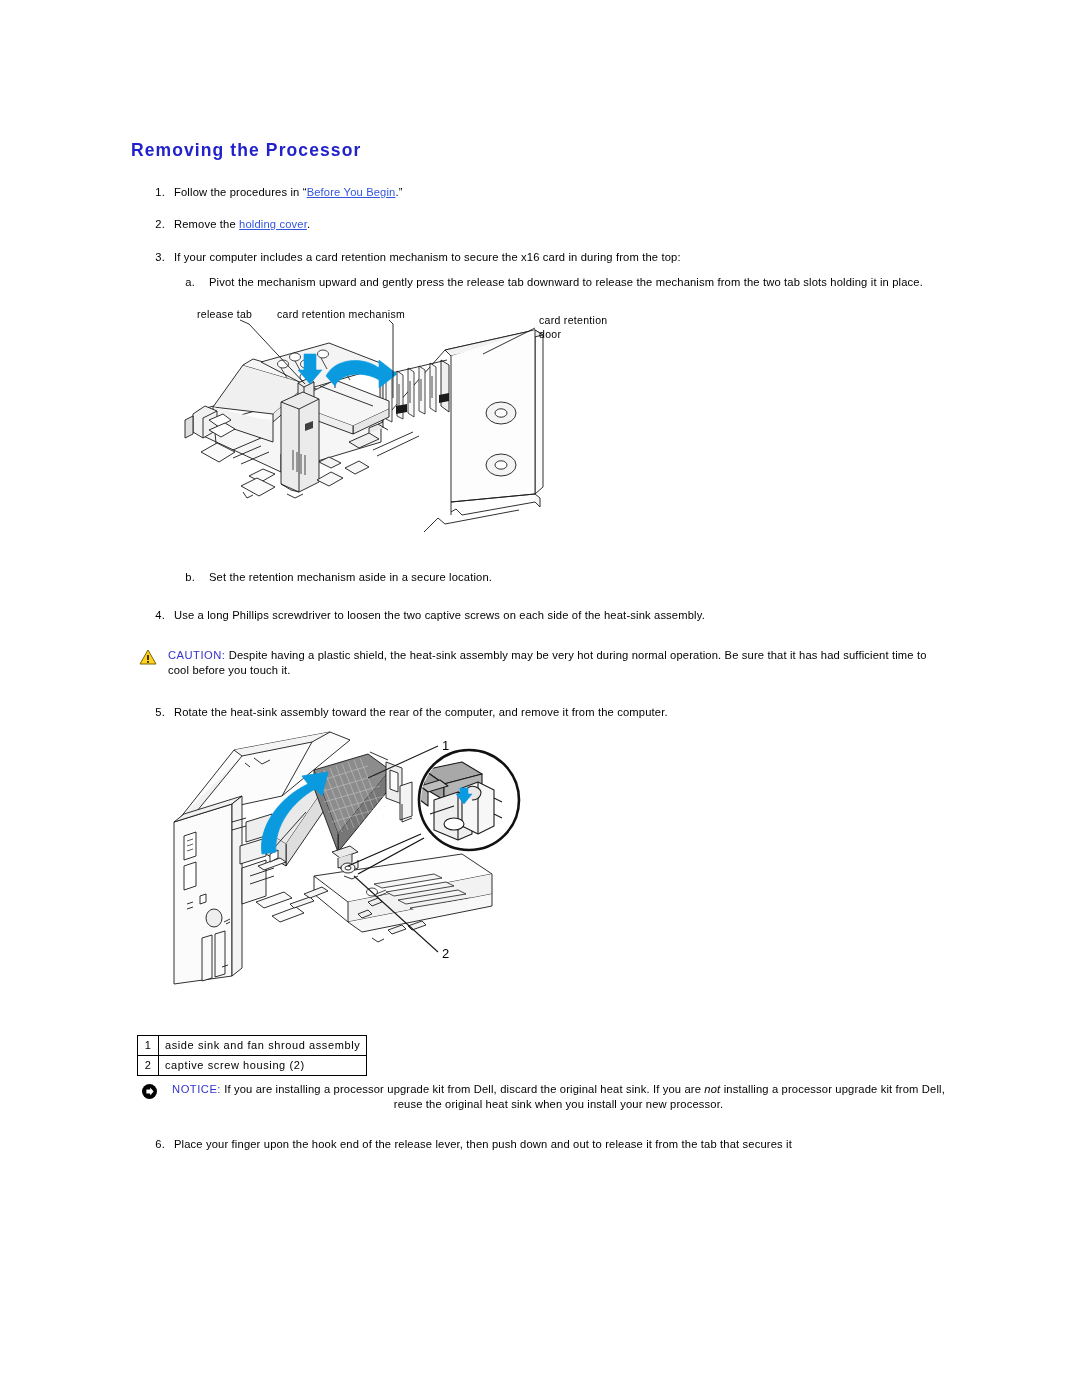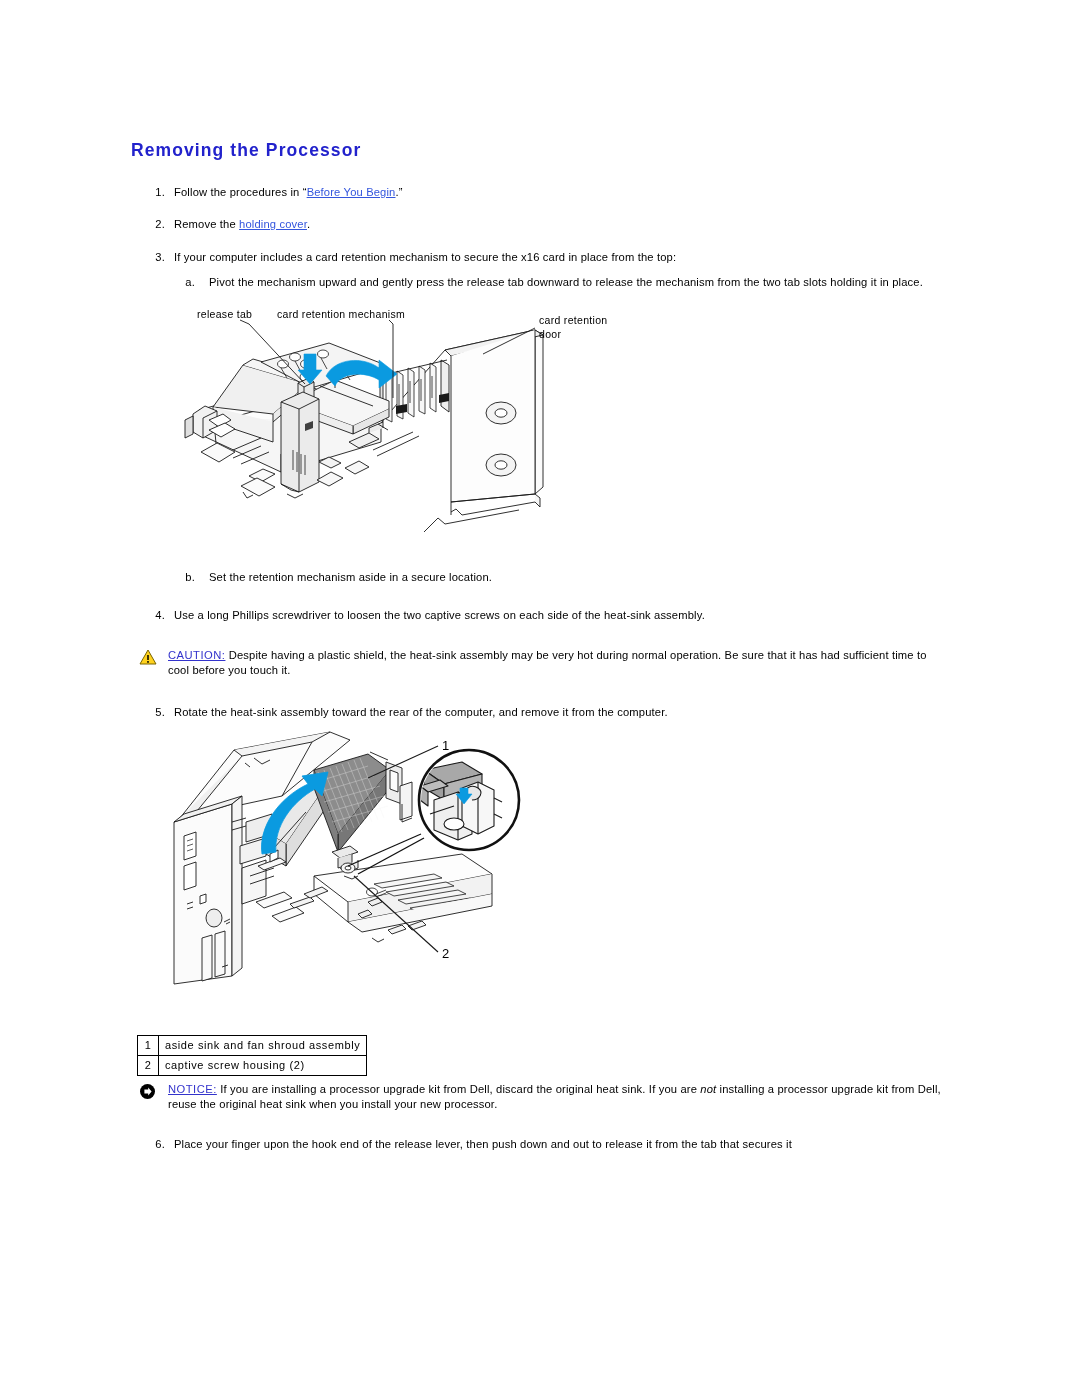--- a/index.html
+++ b/index.html
@@ -70,21 +70,20 @@
     line-height: 15px;
     letter-spacing: 0.15px;
   }
   .alert .alert-body {
     display: block;
     margin-left: 31px;
   }
   .alert .alert-kw {
     color: #3333cc;
     letter-spacing: 0.5px;
-    text-decoration: underline;
   }
   .alert .icon-slot {
     position: absolute;
     left: 2px;
     top: 1px;
     width: 20px;
     height: 18px;
   }
   .alert em { font-style: italic; }
 
@@ -138,21 +137,21 @@
     <span class="body"><span>Follow the procedures in “</span><a class="doclink" href="#">Before You Begin</a><span>.”</span></span>
   </div>
 
   <div class="step" style="left:143px; top:217px; width:760px;">
     <span class="num">2.</span>
     <span class="body"><span>Remove the </span><a class="doclink" href="#">holding cover</a><span>.</span></span>
   </div>
 
   <div class="step" style="left:143px; top:250px; width:800px;">
     <span class="num">3.</span>
-    <span class="body">If your computer includes a card retention mechanism to secure the x16 card in place from the top:</span>
+    <span class="body">If your computer includes a card retention mechanism to secure the x16 card in during from the top:</span>
   </div>
 
   <div class="step sub" style="left:181px; top:275px; width:790px;">
     <span class="num">a.</span>
     <span class="body">Pivot the mechanism upward and gently press the release tab downward to release the mechanism from the two tab slots holding it in place.</span>
   </div>
 
   <div class="figure" style="left:183px; top:302px;">
     <svg width="460" height="255" viewBox="0 0 460 255" xmlns="http://www.w3.org/2000/svg">
       <g fill="none" stroke="#1a1a1a" stroke-width="0.9" stroke-linejoin="round">
@@ -472,21 +471,21 @@
       <td class="idx">1</td>
       <td>aside sink and fan shroud assembly</td>
     </tr>
     <tr>
       <td class="idx">2</td>
       <td>captive screw housing (2)</td>
     </tr>
   </tbody>
     </table>
 
-  <div class="alert" style="left:137px; top:1082px; width:812px;">
+  <div class="alert" style="left:137px; top:1082px; width:812px;text-align:center;">
     <span class="icon-slot">
       <svg width="17" height="17" viewBox="0 0 17 17" xmlns="http://www.w3.org/2000/svg">
         <circle cx="8.5" cy="8.5" r="7.5" fill="#000000"></circle>
         <path d="M5.4 6.6 L9.2 6.6 L9.2 4.6 L12.6 8.5 L9.2 12.4 L9.2 10.4 L5.4 10.4 Z" fill="#ffffff"></path>
       </svg>
     </span>
     <span class="alert-body"><span class="alert-kw">NOTICE:</span><span> If you are installing a processor upgrade kit from Dell, discard the original heat sink. If you are </span><em>not</em><span> installing a processor upgrade kit from Dell, reuse the original heat sink when you install your new processor.</span></span>
   </div>
 
   <div class="step" style="left:143px; top:1137px; width:830px;">

